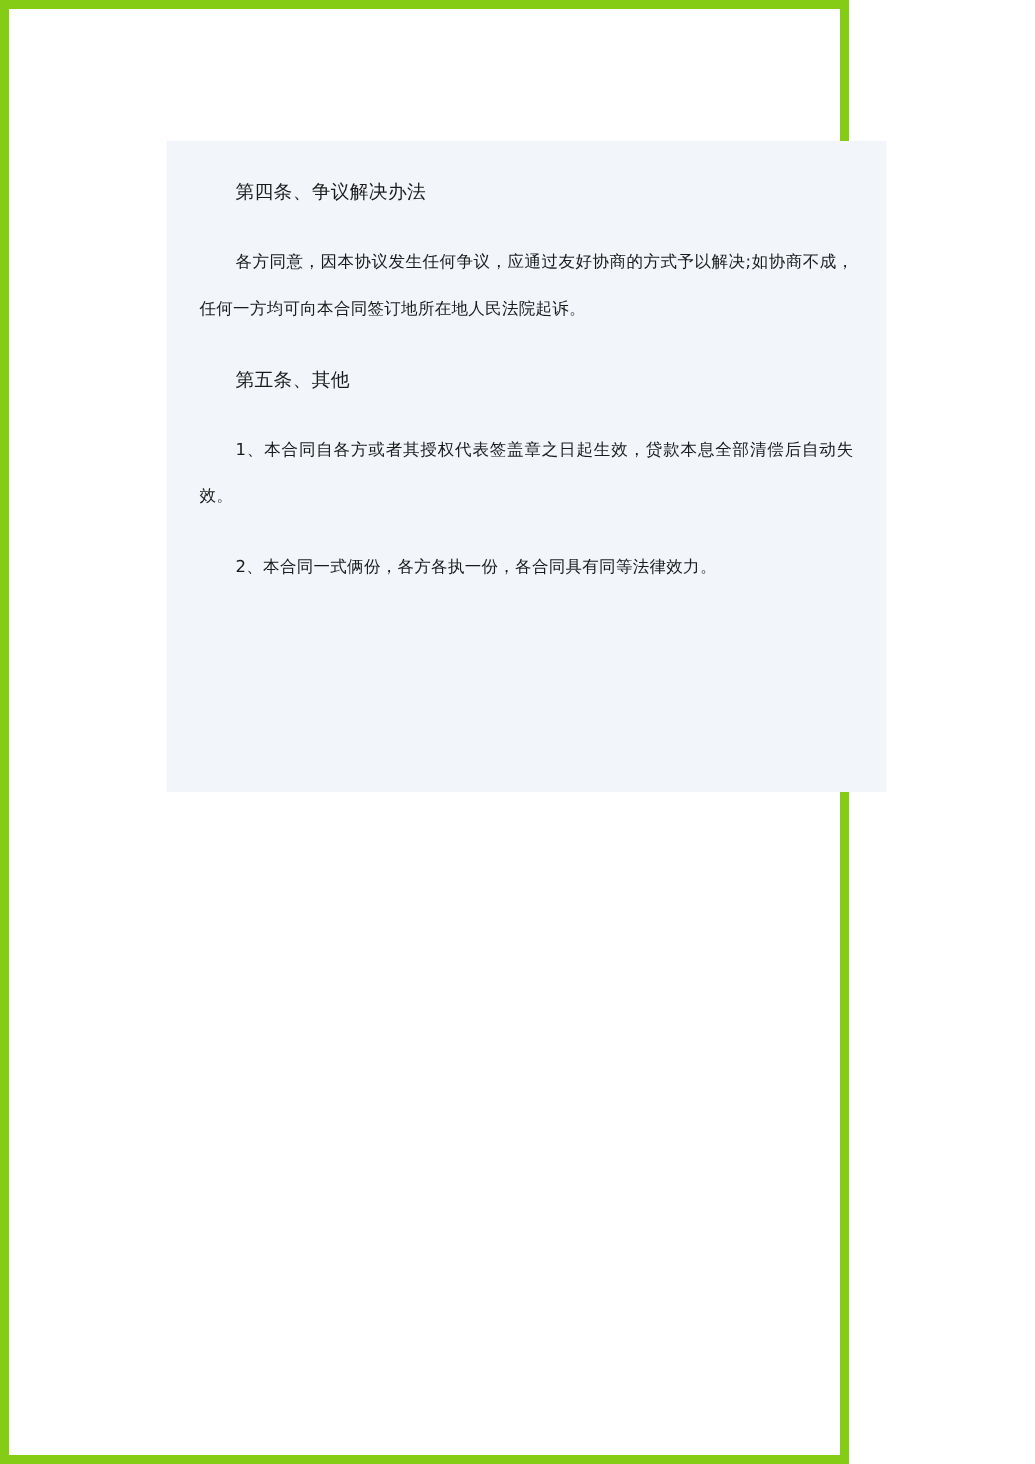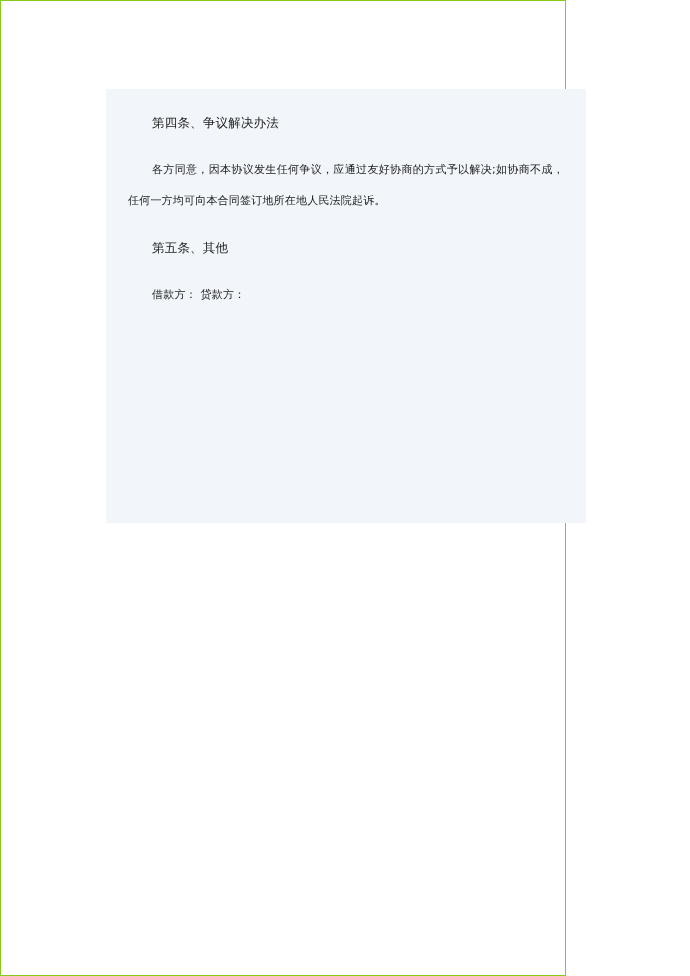--- a/index.html
+++ b/index.html
@@ -14,21 +14,21 @@
     position: relative;
     overflow: hidden;
   }
   .page {
     position: absolute;
     left: 0;
     top: 0;
     width: 566px;
     height: 976px;
     background: #ffffff;
-    border: 1px solid #84cc16;
+    border: 6px solid #84cc16;
     box-sizing: border-box;
   }
   .doc-body {
     position: absolute;
     left: 105px;
     top: 88px;
     width: 480px;
     height: 434px;
     background: #f2f6fb;
     box-sizing: border-box;
@@ -62,19 +62,20 @@
 
 <div class="page">
   <div class="doc-body">
 
     <p class="para heading">第四条、争议解决办法</p>
 
     <p class="para indent">各方同意，因本协议发生任何争议，应通过友好协商的方式予以解决;如协商不成，任何一方均可向本合同签订地所在地人民法院起诉。</p>
 
     <p class="para heading">第五条、其他</p>
 
+    <p class="para indent">1、本合同自各方或者其授权代表签盖章之日起生效，贷款本息全部清偿后自动失效。</p>
 
+    <p class="para indent">2、本合同一式俩份，各方各执一份，各合同具有同等法律效力。</p>
 
-    <p class="para indent">借款方： 贷款方：</p>
 
 
   </div>
 </div>
 
 </body></html>

